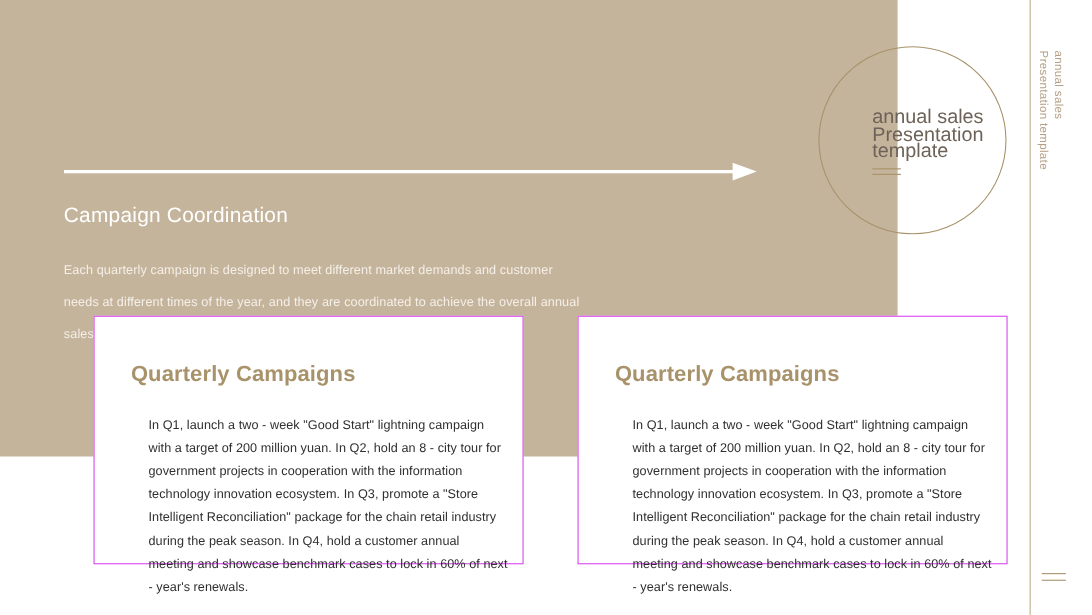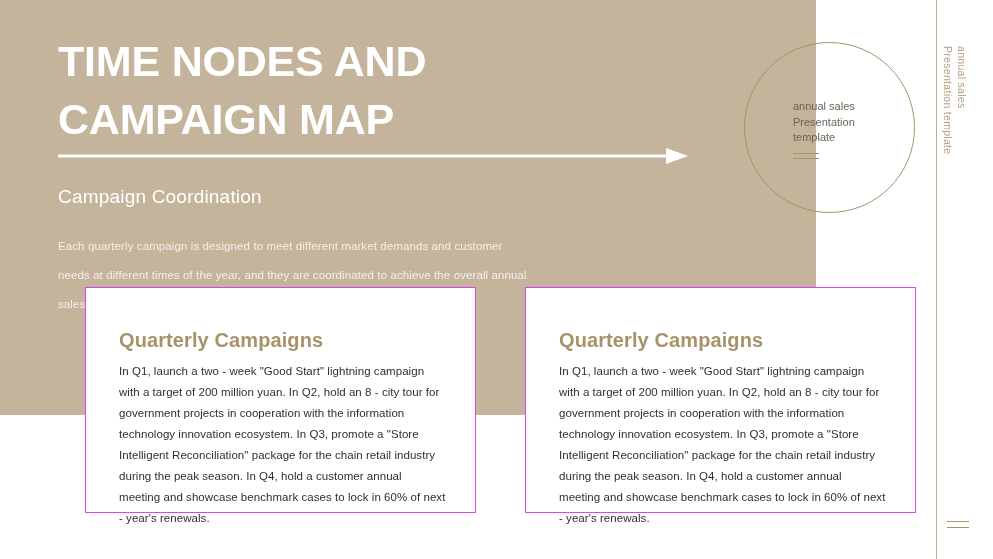--- a/index.html
+++ b/index.html
@@ -91,21 +91,21 @@
     border: 1px solid #a8926a;
     border-radius: 50%;
     box-sizing: border-box;
   }
   .badge-text {
     position: absolute;
     left: 793px;
     top: 99px;
     width: 110px;
     color: #6d6257;
-    font-size: 11px;
+    font-size: 18px;
     line-height: 15.5px;
     white-space: pre-line;
   }
   .badge-lines {
     position: absolute;
     left: 793px;
     top: 153px;
     width: 26px;
   }
   .badge-lines i {
@@ -166,42 +166,38 @@
     margin: 0;
     position: absolute;
     left: 33px;
     top: 41px;
     color: #a8926a;
     font-size: 20px;
     font-weight: bold;
     letter-spacing: 0.1px;
   }
   .card-body {
-    margin: 0;
+    margin: 16px;
     position: absolute;
     left: 33px;
     top: 73px;
     width: 327px;
     color: #2f2f2f;
     font-size: 11.5px;
     line-height: 21px;
     letter-spacing: 0.05px;
   }
 </style>
 </head>
 <body>
 
 <div id="slide">
 
   <div class="beige-panel"></div>
 
-  <div class="title-block">
-    <h1 class="slide-title">TIME NODES AND
-CAMPAIGN MAP</h1>
-  </div>
 
   <svg class="arrow-rule" viewBox="0 0 630 18" preserveAspectRatio="none">
     <line x1="0" y1="9" x2="612" y2="9" stroke="#ffffff" stroke-width="3"></line>
     <polygon points="608,1 630,9 608,17" fill="#ffffff"></polygon>
   </svg>
 
   <h2 class="subtitle">Campaign Coordination</h2>
   <p class="lead">Each quarterly campaign is designed to meet different market demands and customer needs at different times of the year, and they are coordinated to achieve the overall annual sales goal.</p>
 
   <div class="badge"></div>

